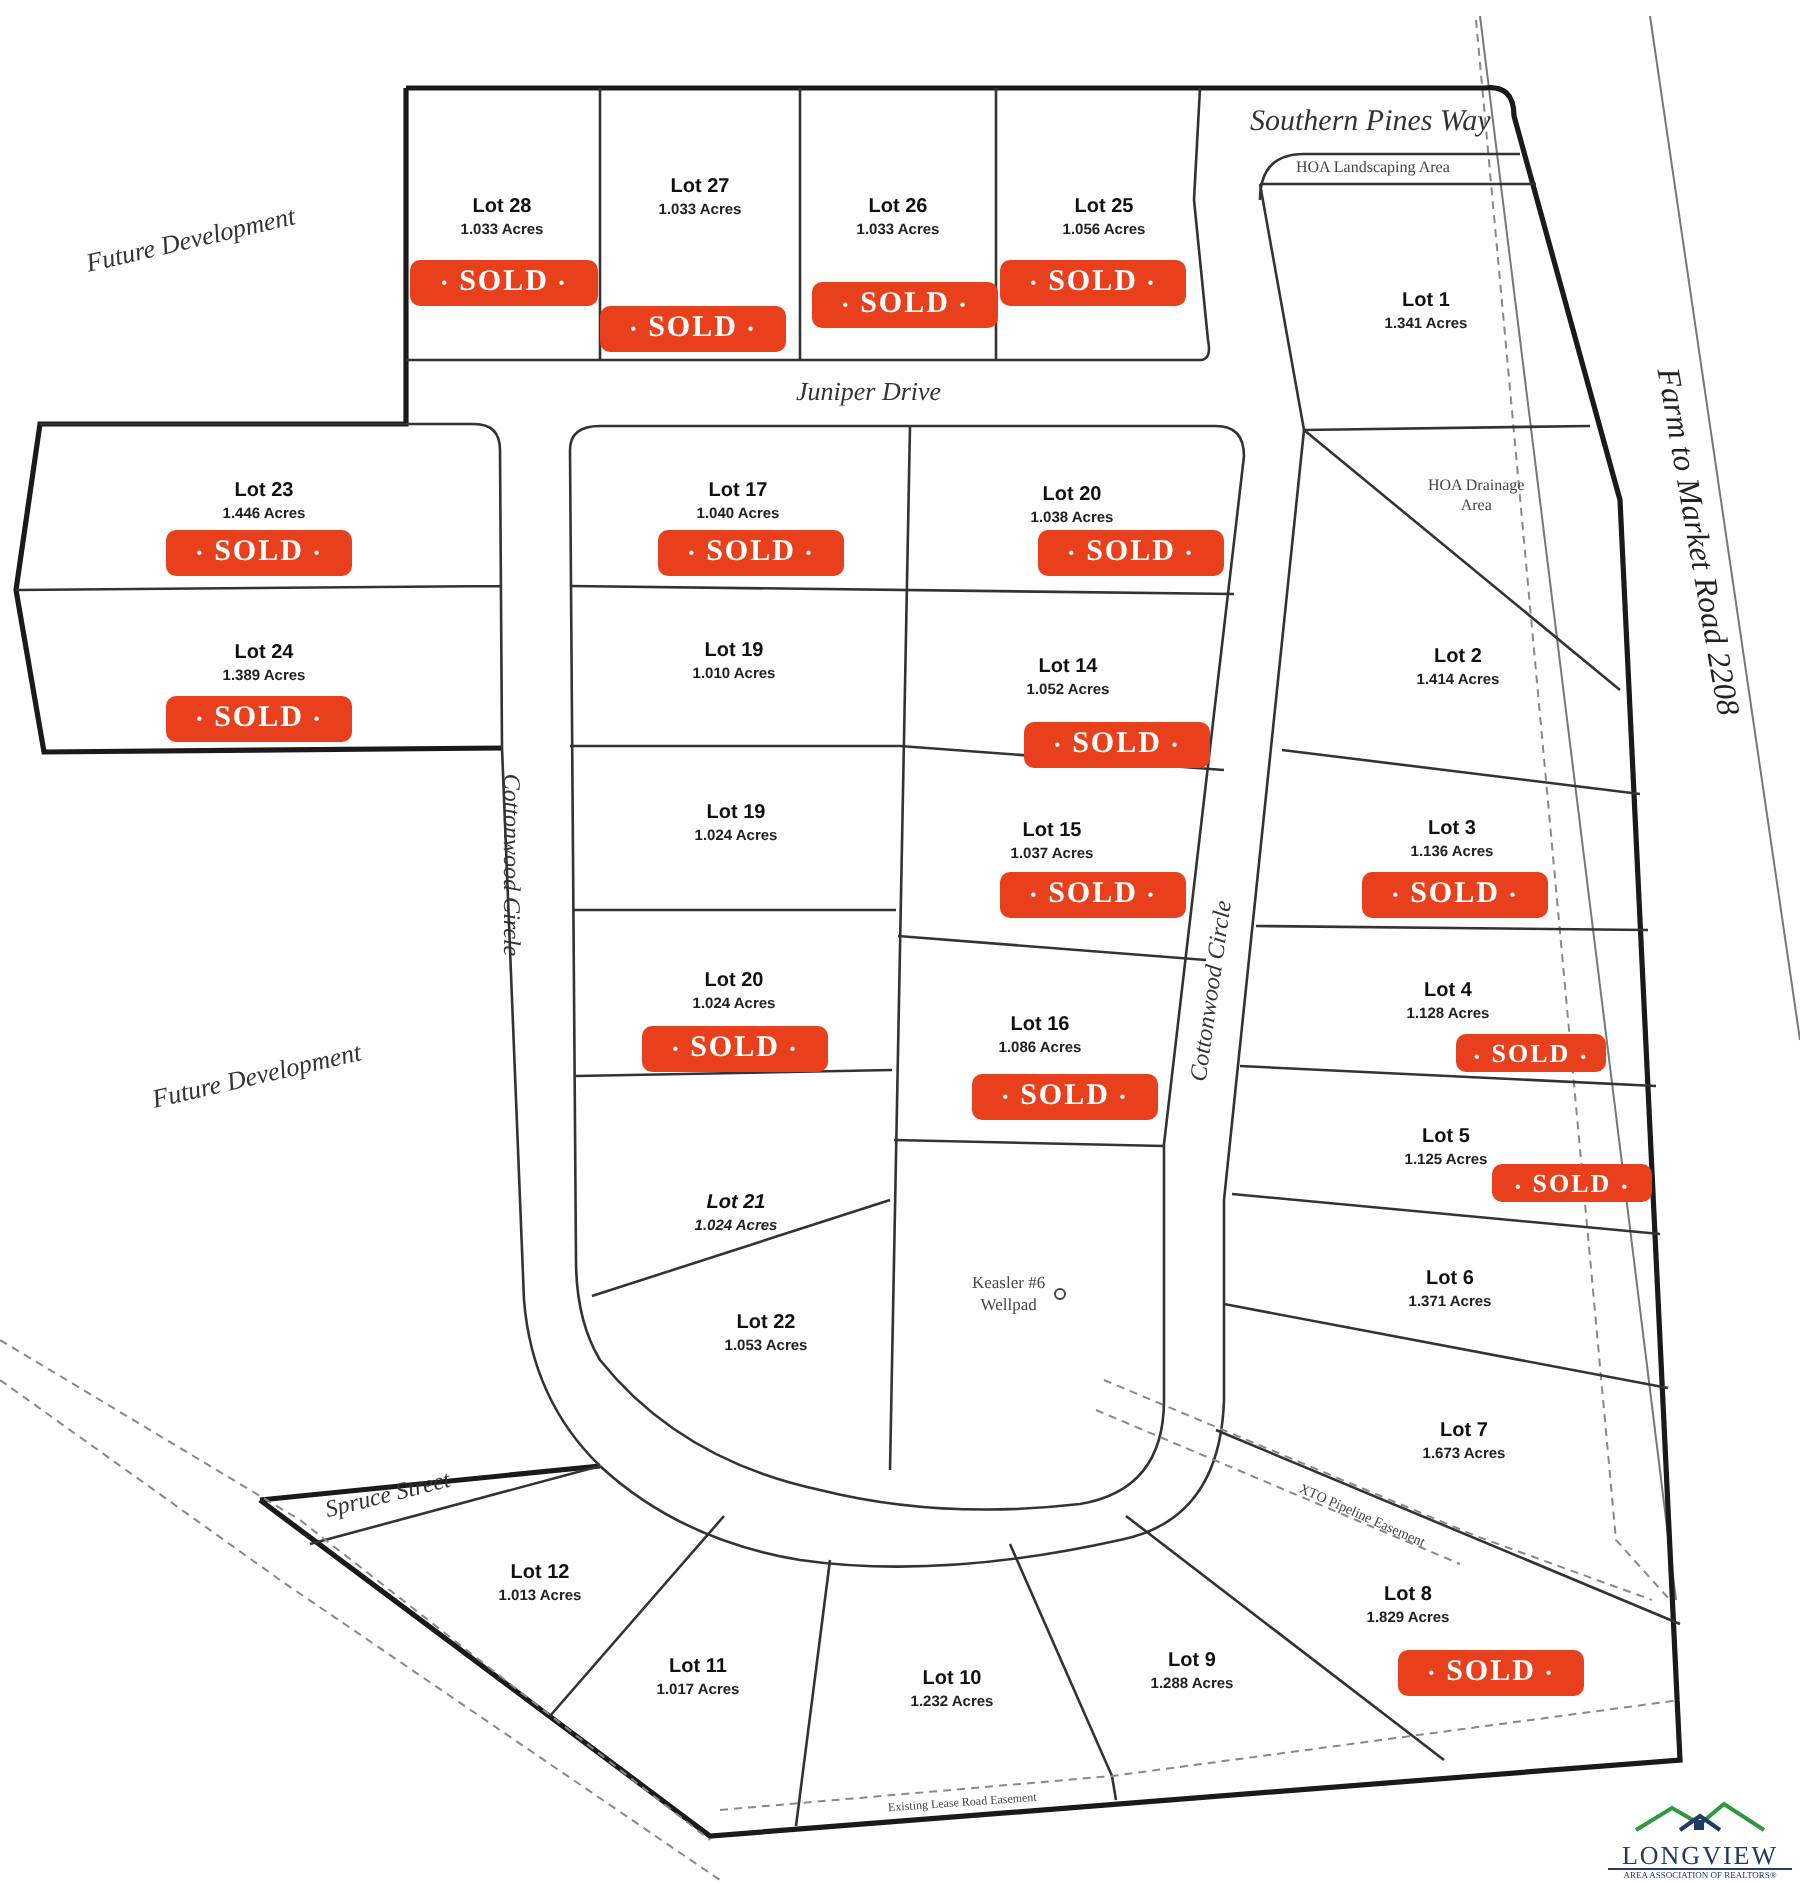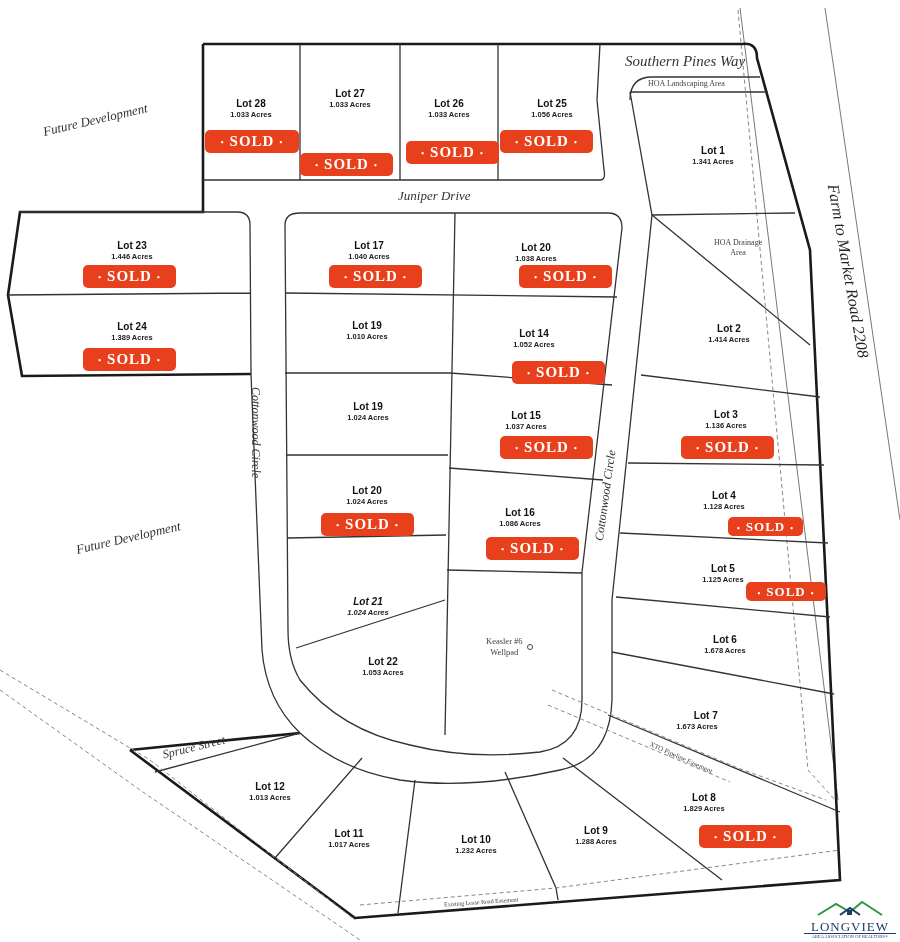--- a/index.html
+++ b/index.html
@@ -162,27 +162,27 @@
 <div class="lot" style="left:368px;top:596px;font-style:italic;">
     <span class="nm">Lot 21</span>
     <span class="ac">1.024 Acres</span>
   </div>
 <div class="lot" style="left:723px;top:563px;">
     <span class="nm">Lot 5</span>
     <span class="ac">1.125 Acres</span>
   </div>
 <div class="lot" style="left:725px;top:634px;">
     <span class="nm">Lot 6</span>
-    <span class="ac">1.678 Acres</span>
+    <span class="ac">1.371 Acres</span>
   </div>
 <div class="lot" style="left:383px;top:656px;">
     <span class="nm">Lot 22</span>
     <span class="ac">1.053 Acres</span>
   </div>
-<div class="lot" style="left:697px;top:710px;text-align:right;">
+<div class="lot" style="left:732px;top:710px;">
     <span class="nm">Lot 7</span>
     <span class="ac">1.673 Acres</span>
   </div>
 <div class="lot" style="left:704px;top:792px;">
     <span class="nm">Lot 8</span>
     <span class="ac">1.829 Acres</span>
   </div>
 <div class="lot" style="left:270px;top:781px;">
     <span class="nm">Lot 12</span>
     <span class="ac">1.013 Acres</span>

